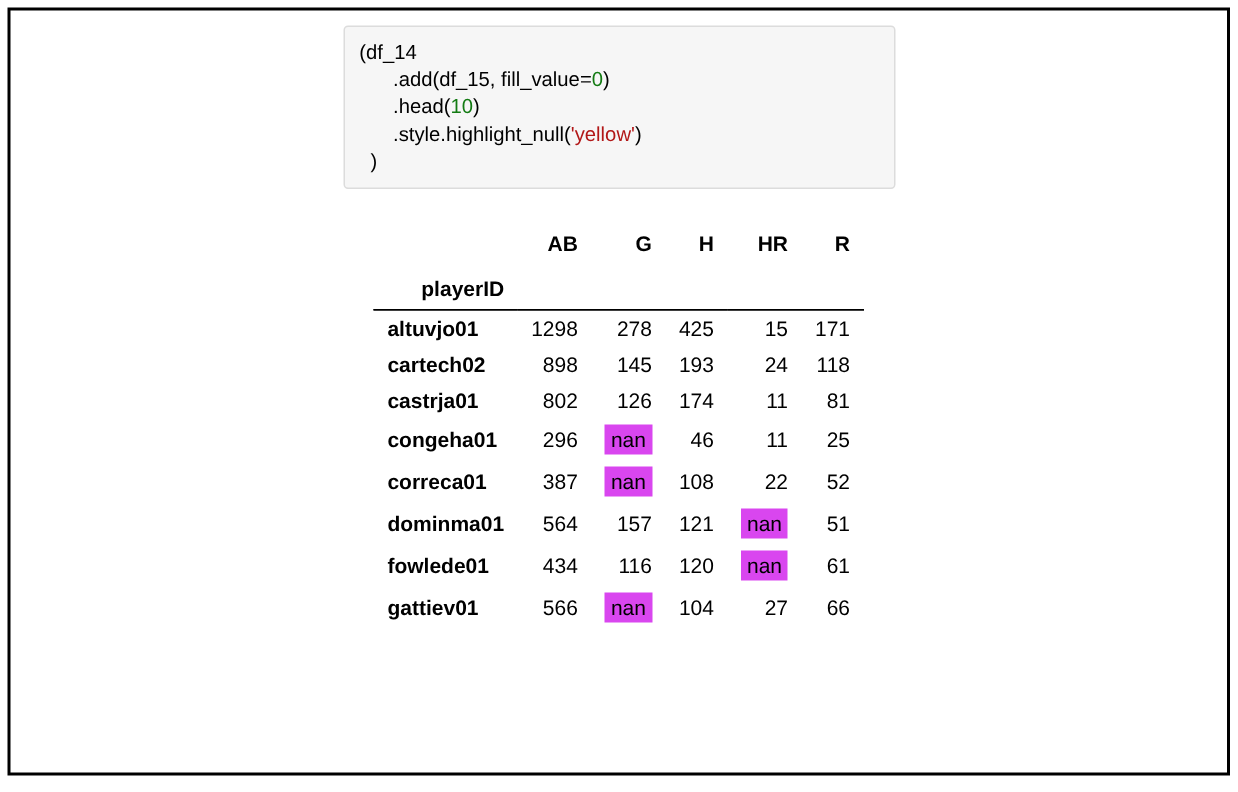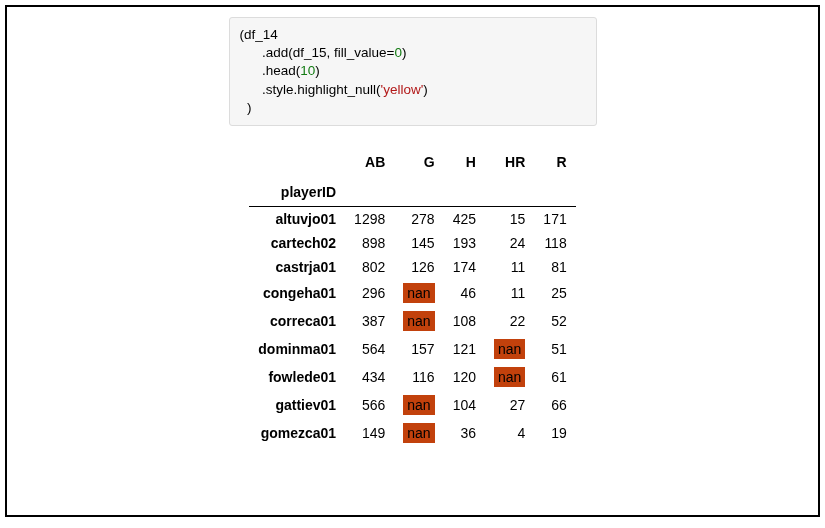--- a/index.html
+++ b/index.html
@@ -57,24 +57,24 @@
     font-weight: 700;
     text-align: right;
     padding-top: 10px;
     padding-bottom: 6px;
   }
   table.data tr.index-row {
     border-bottom: 1px solid #000;
   }
   table.data tbody td:first-child {
     font-weight: 700;
-    text-align: right;
+    text-align: left;
   }
   .nan {
-    background: #c2410c;
+    background: #d946ef;
     display: inline-block;
     padding: 2px 4px;
   }
 </style>
 </head>
 <body>
 
 <div class="page">
 
   <div class="code-block"><span>(df_14</span>
@@ -161,25 +161,17 @@
             <td>61</td>
           </tr>
           <tr>
             <td>gattiev01</td>
             <td>566</td>
             <td><span class="nan">nan</span></td>
             <td>104</td>
             <td>27</td>
             <td>66</td>
           </tr>
-          <tr>
-            <td>gomezca01</td>
-            <td>149</td>
-            <td><span class="nan">nan</span></td>
-            <td>36</td>
-            <td>4</td>
-            <td>19</td>
-          </tr>
         </tbody>
     </table>
   </div>
 
 </div>
 
 </body></html>

